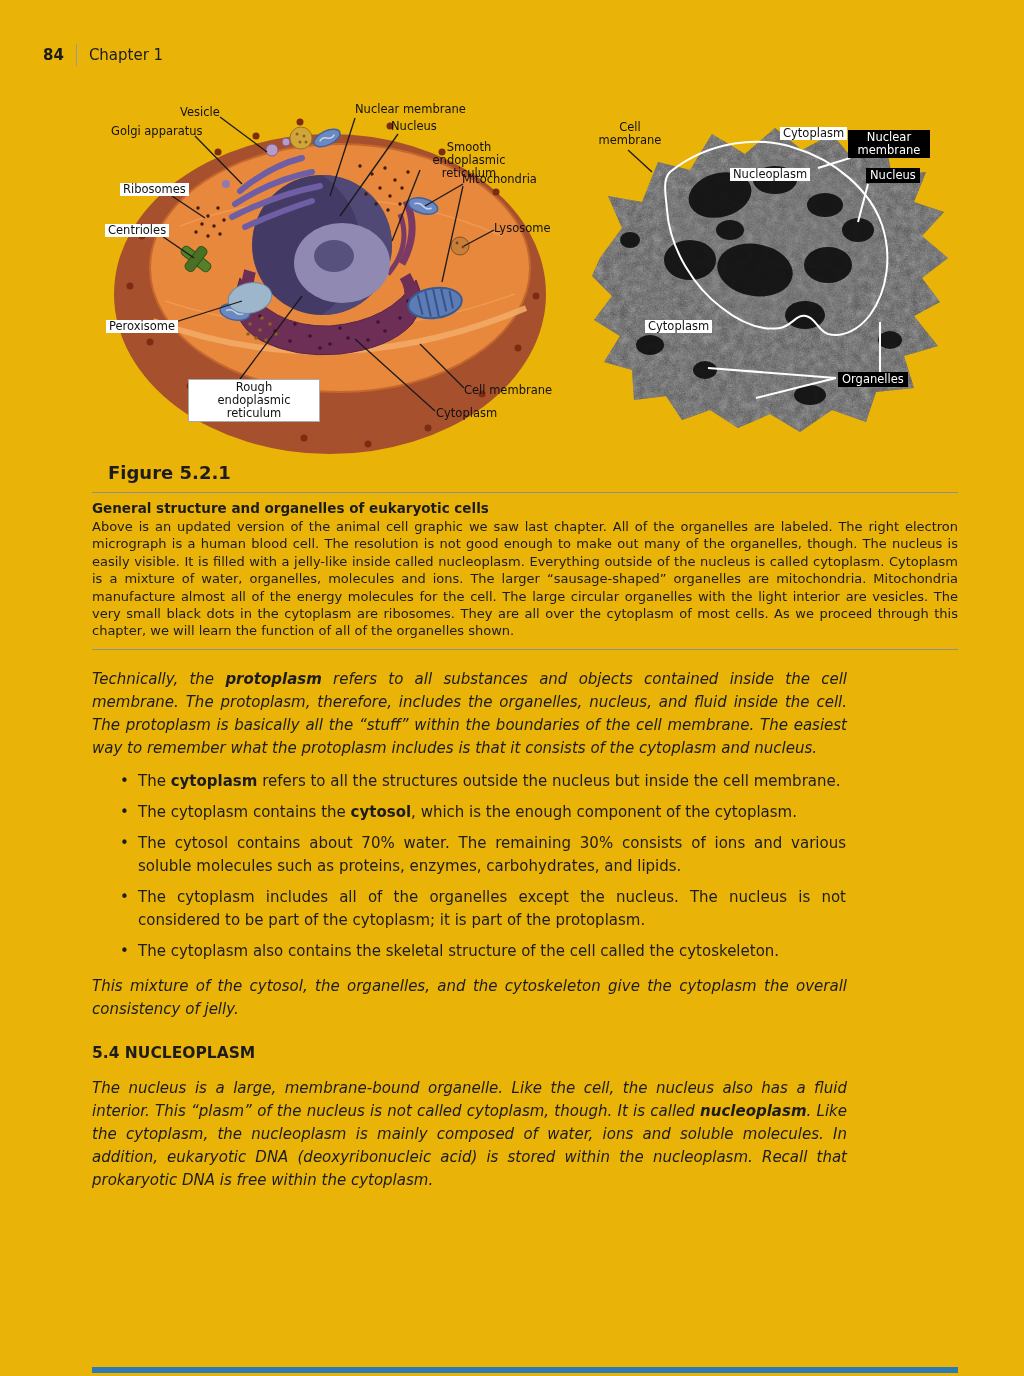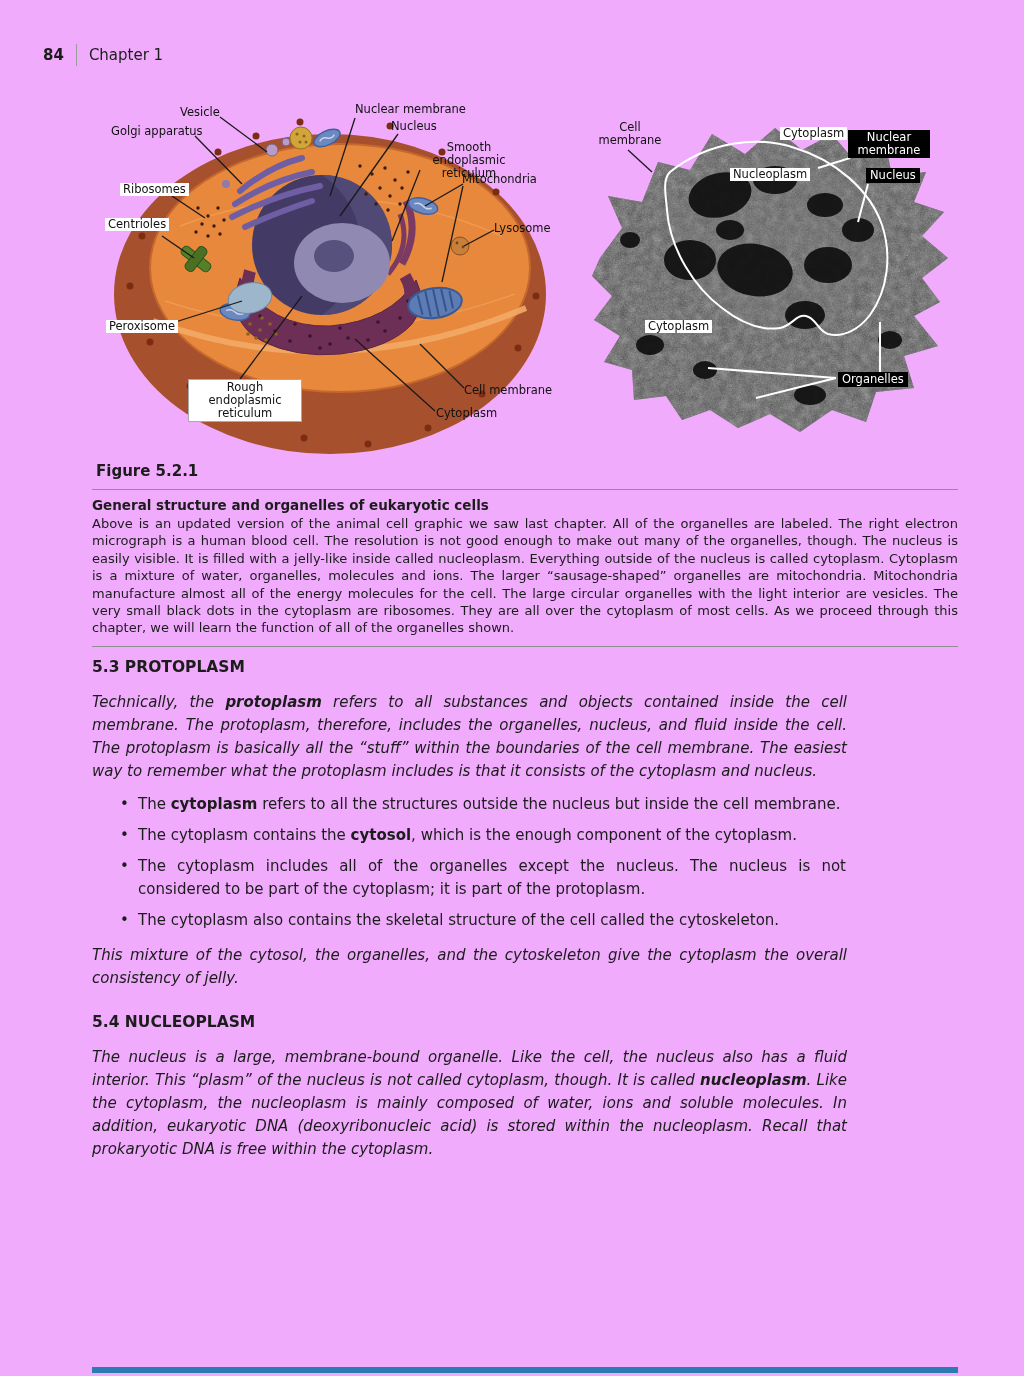--- a/index.html
+++ b/index.html
@@ -1,32 +1,32 @@
 <!DOCTYPE html>
 <html><head>
 <meta charset="utf-8">
 <style>
   html,body{margin:0;padding:0;background:#e9e9e9;}
-  .page{position:relative;width:1024px;height:1376px;background:#f0abfc;overflow:hidden;
+  .page{position:relative;width:1024px;height:1376px;background:#eab308;overflow:hidden;
         font-family:"DejaVu Sans","Liberation Sans",sans-serif;color:#1c1c1c;}
   
   .hdr{position:absolute;left:43px;top:44px;display:flex;align-items:center;font-size:15px;}
   .hdr .num{font-weight:bold;}
   .hdr .div{width:1px;height:22px;background:#9a9a9a;margin:0 12px;}
   
   .fig{position:absolute;left:0;top:96px;width:948px;height:360px;}
   .fig svg{position:absolute;}
   .lbl{position:absolute;font-size:11.5px;line-height:13px;color:#111;white-space:nowrap;}
   .lbl.c{text-align:center;white-space:normal;}
   .lbl.bw{background:#fff;padding:0 3px;}
-  .lbl.bwb{background:#fff;padding:1px 3px;border:1px solid #aaa;}
+  .lbl.bwb{background:#fff;padding:1px 12px;border:1px solid #aaa;}
   .lbl.bb{background:#000;color:#fff;padding:1px 4px;}
   
   .cap{position:absolute;left:92px;top:462px;width:866px;}
-  .cap .figid{font-size:15px;font-weight:bold;margin:0 0 9px 4px;}
+  .cap .figid{font-size:18px;font-weight:bold;margin:0 0 9px 16px;}
   .rule{height:1px;background:#8f8f8f;border:none;margin:0;}
   .cap .ctitle{font-size:13.5px;font-weight:bold;margin:7px 0 2px 0;}
   .cap .ctext{font-size:13px;line-height:17.4px;text-align:justify;margin:0 0 9px 0;}
   
   .content{position:absolute;left:92px;top:656px;width:755px;font-size:15px;line-height:23px;}
   .shead{font-size:15.5px;font-weight:bold;margin:0 0 12px 0;}
   .content p{margin:12px 0 10px 0;text-align:justify;font-style:italic;}
   .blist{margin:6px 0 2px 46px;}
   .bullet{position:relative;margin:0 0 8px 0;text-align:justify;width:708px;}
   .bullet::before{content:"•";position:absolute;left:-18px;top:0;}
@@ -257,21 +257,21 @@
         <line x1="138" y1="258" x2="266" y2="268"></line>
         <line x1="186" y1="288" x2="266" y2="268"></line>
         <line x1="310" y1="212" x2="310" y2="266"></line>
       </g>
       <line x1="58" y1="40" x2="82" y2="62" stroke="#1a1a1a" stroke-width="1.3"></line>
     </svg>
 
     <span class="lbl" style="left:180px;top:10px;">Vesicle</span>
     <span class="lbl" style="left:111px;top:29px;">Golgi apparatus</span>
     <span class="lbl bw" style="left:120px;top:87px;">Ribosomes</span>
-    <span class="lbl bw" style="left:105px;top:122px;">Centrioles</span>
+    <span class="lbl bw" style="left:105px;top:128px;">Centrioles</span>
     <span class="lbl bw" style="left:106px;top:224px;">Peroxisome</span>
     <span class="lbl bwb c" style="left:188px;top:283px;width:106px;">Rough endoplasmic reticulum</span>
     <span class="lbl" style="left:355px;top:7px;">Nuclear membrane</span>
     <span class="lbl" style="left:391px;top:24px;">Nucleus</span>
     <span class="lbl c" style="left:410px;top:45px;width:118px;">Smooth endoplasmic reticulum</span>
     <span class="lbl" style="left:462px;top:77px;">Mitochondria</span>
     <span class="lbl" style="left:494px;top:126px;">Lysosome</span>
     <span class="lbl" style="left:464px;top:288px;">Cell membrane</span>
     <span class="lbl" style="left:436px;top:311px;">Cytoplasm</span>
 
@@ -286,25 +286,25 @@
 
   <div class="cap">
     <p class="figid">Figure 5.2.1</p>
     <hr class="rule">
     <p class="ctitle">General structure and organelles of eukaryotic cells</p>
     <p class="ctext">Above is an updated version of the animal cell graphic we saw last chapter. All of the organelles are labeled. The right electron micrograph is a human blood cell. The resolution is not good enough to make out many of the organelles, though. The nucleus is easily visible. It is filled with a jelly-like inside called nucleoplasm. Everything outside of the nucleus is called cytoplasm. Cytoplasm is a mixture of water, organelles, molecules and ions. The larger “sausage-shaped” organelles are mitochondria. Mitochondria manufacture almost all of the energy molecules for the cell. The large circular organelles with the light interior are vesicles. The very small black dots in the cytoplasm are ribosomes. They are all over the cytoplasm of most cells. As we proceed through this chapter, we will learn the function of all of the organelles shown.</p>
     <hr class="rule">
   </div>
 
   <div class="content">
-    <h2 class="shead">5.3 PROTOPLASM</h2>
     <p><span>Technically, the </span><b>protoplasm</b><span> refers to all substances and objects contained inside the cell membrane. The protoplasm, therefore, includes the organelles, nucleus, and fluid inside the cell. The protoplasm is basically all the “stuff” within the boundaries of the cell membrane. The easiest way to remember what the protoplasm includes is that it consists of the cytoplasm and nucleus.</span></p>
     <div class="blist">
       <div class="bullet"><span>The </span><b>cytoplasm</b><span> refers to all the structures outside the nucleus but inside the cell membrane.</span></div>
       <div class="bullet"><span>The cytoplasm contains the </span><b>cytosol</b><span>, which is the enough component of the cytoplasm.</span></div>
+      <div class="bullet"><span>The cytosol contains about 70% water. The remaining 30% consists of ions and various soluble molecules such as proteins, enzymes, carbohydrates, and lipids.</span></div>
       <div class="bullet"><span>The cytoplasm includes all of the organelles except the nucleus. The nucleus is not considered to be part of the cytoplasm; it is part of the protoplasm.</span></div>
       <div class="bullet"><span>The cytoplasm also contains the skeletal structure of the cell called the cytoskeleton.</span></div>
     </div>
     <p>This mixture of the cytosol, the organelles, and the cytoskeleton give the cytoplasm the overall consistency of jelly.</p>
     <h2 class="shead s2">5.4 NUCLEOPLASM</h2>
     <p><span>The nucleus is a large, membrane-bound organelle. Like the cell, the nucleus also has a fluid interior. This “plasm” of the nucleus is not called cytoplasm, though. It is called </span><b>nucleoplasm</b><span>. Like the cytoplasm, the nucleoplasm is mainly composed of water, ions and soluble molecules. In addition, eukaryotic DNA (deoxyribonucleic acid) is stored within the nucleoplasm. Recall that prokaryotic DNA is free within the cytoplasm.</span></p>
   </div>
 
   <div class="fbar" style="background: rgb(43, 124, 179);"></div>
 </div>

